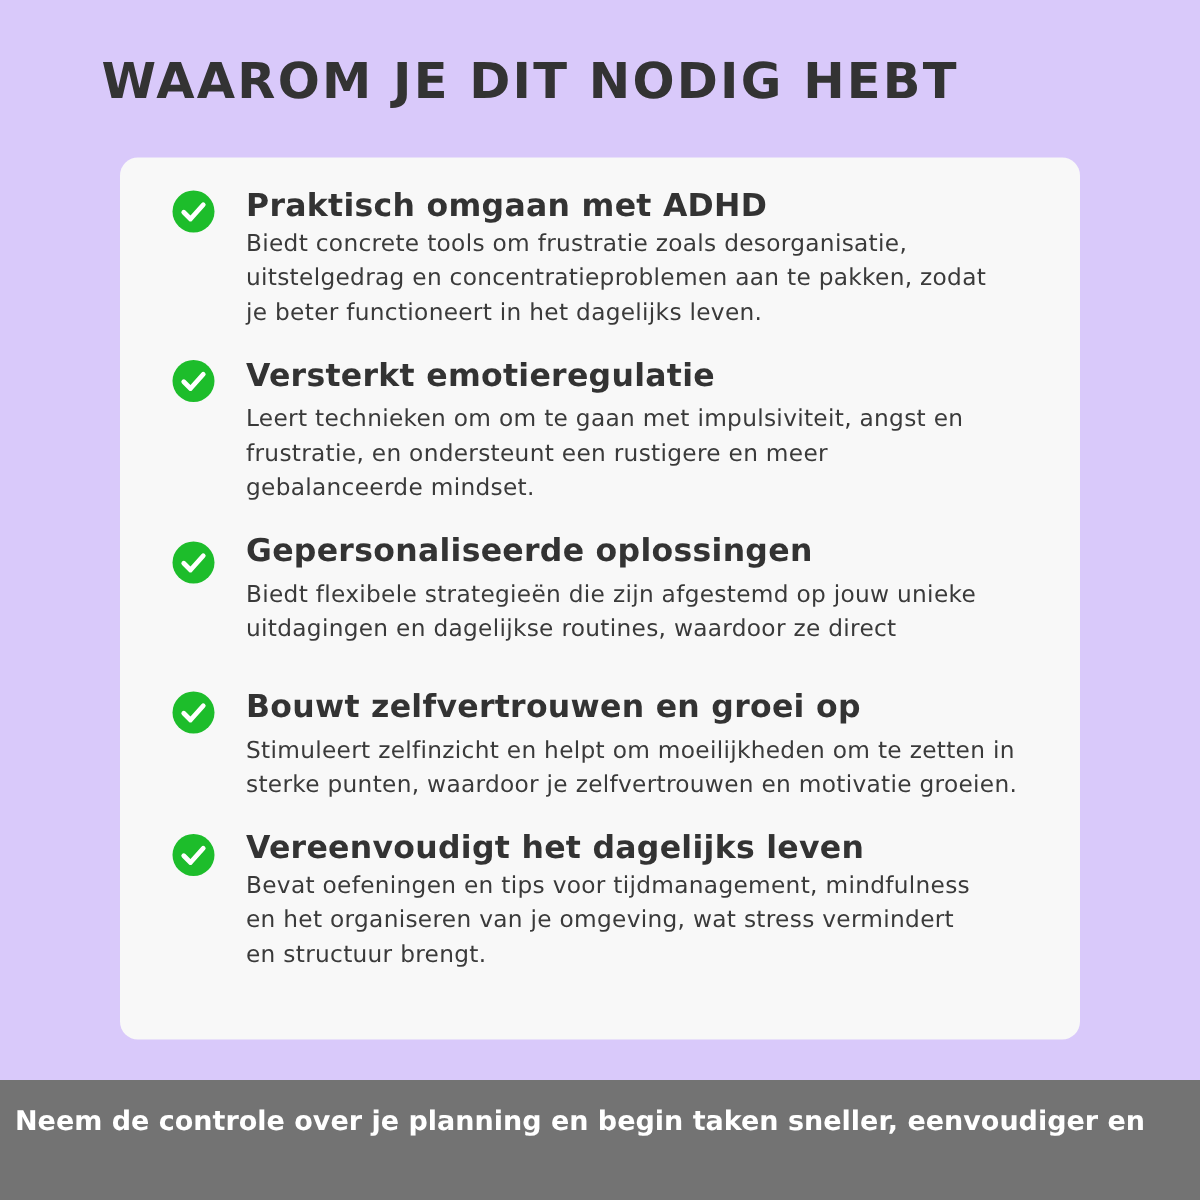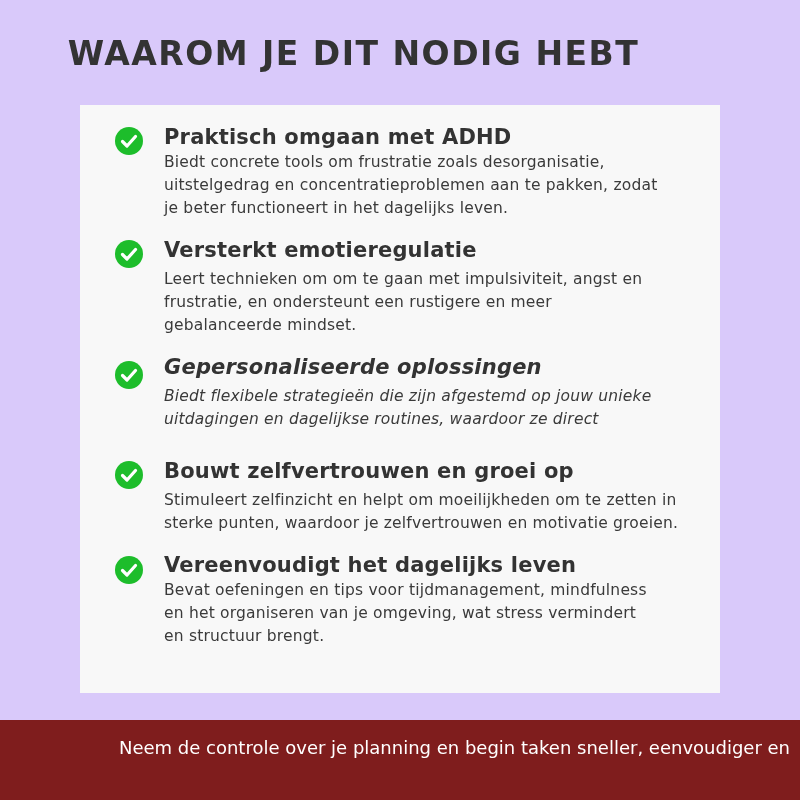--- a/index.html
+++ b/index.html
@@ -18,21 +18,21 @@
       font-weight: bold;
       font-size: 33px;
       letter-spacing: 1.5px;
       color: #333333;
     }
     .card {
       position: absolute;
       left: 80px; top: 105px;
       width: 640px; height: 588px;
       background: #f8f8f8;
-      border-radius: 0;
+      border-radius: 12px;
       padding: 18px 0 0 0;
     }
     .item {
       position: relative;
       padding-left: 84px;
       padding-right: 22px;
     }
     .check {
       position: absolute;
       left: 35px; top: 4px;
@@ -51,24 +51,24 @@
     .item-desc {
       font-size: 15.5px;
       line-height: 23px;
       color: #3a3a3a;
       letter-spacing: 0.2px;
     }
     .footer {
       position: absolute;
       left: 0; top: 720px;
       width: 800px; height: 80px;
-      background: #7f1d1d;
+      background: #737373;
       color: #ffffff;
-      text-align: right;
-      font-weight: normal;
+      text-align: left;
+      font-weight: bold;
       font-size: 18px;
       line-height: 27px;
       padding: 14px 10px 0 10px;
     }
   </style>
 </head>
 <body>
 
 <h1 class="title">WAAROM JE DIT NODIG HEBT</h1>
 
@@ -95,21 +95,21 @@
         </svg>
     </span>
     <div class="item-title" style="margin-bottom:4px;">Versterkt emotieregulatie</div>
     <div class="item-desc">
       <div>Leert technieken om om te gaan met impulsiviteit, angst en</div>
       <div>frustratie, en ondersteunt een rustigere en meer</div>
       <div>gebalanceerde mindset.</div>
     </div>
   </div>
 
-  <div class="item" style="margin-bottom: 16px; font-style: italic;">
+  <div class="item" style="margin-bottom: 16px;">
     <span class="check" style="top:8px;">
       <svg width="28" height="28" viewBox="0 0 28 28">
           <path d="M7.5 14.5 L12 19 L20.5 9.5" fill="none" stroke="#ffffff" stroke-width="3.2" stroke-linecap="round" stroke-linejoin="round"></path>
         </svg>
     </span>
     <div class="item-title" style="margin-bottom:4px;">Gepersonaliseerde oplossingen</div>
     <div class="item-desc">
       <div>Biedt flexibele strategieën die zijn afgestemd op jouw unieke</div>
       <div>uitdagingen en dagelijkse routines, waardoor ze direct</div>
     </div>

